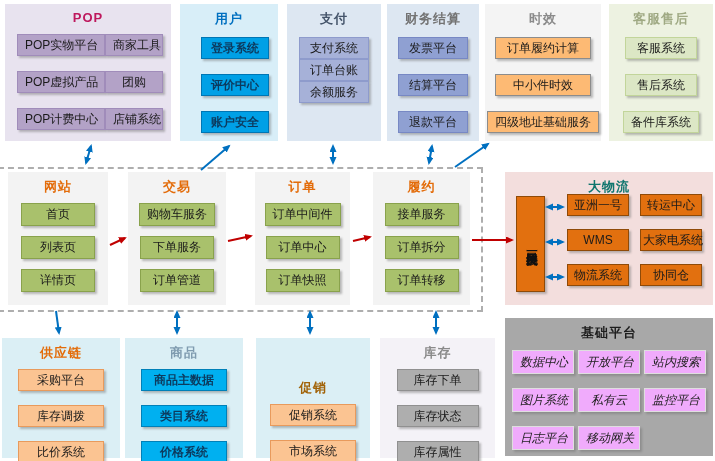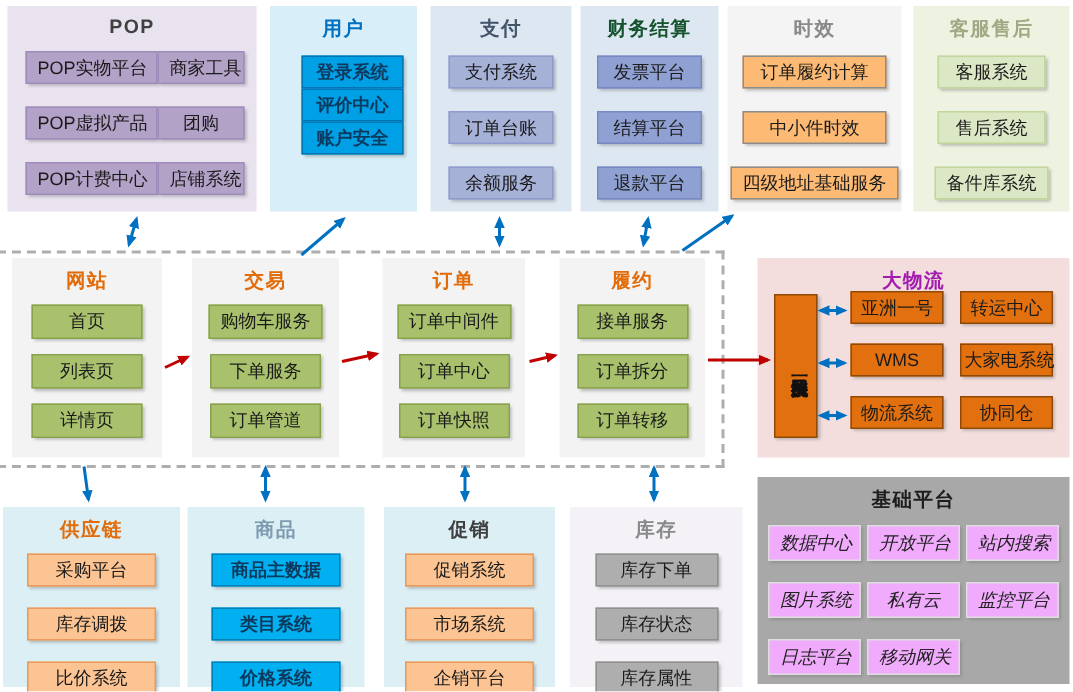--- a/index.html
+++ b/index.html
@@ -16,35 +16,35 @@
     box-sizing:border-box; height:22px; line-height:20px; text-align:center;
     font-size:12px; padding:0 7px; border:1px solid transparent;
     box-shadow:1.5px 1.5px 2px rgba(110,110,110,.45); color:#1a1a1a; white-space:nowrap;
   }
   .grid2 { display:grid; grid-template-columns:88px 58px; justify-content:space-between;
            padding:0 12px; row-gap:15px; margin-top:9px; }
   .grid2 .box { width:100%; }
 
   
   .p-pop  { left:5px;  top:4px; width:166px; height:137px; background:#e8e3ef; }
-  .p-pop  .ptitle { color:#404040; }
+  .p-pop  .ptitle { color:#be185d; }
   .p-pop  .box { background:#b3a2c7; border-color:#a08cba; }
 
   .p-user { left:180px; top:4px; width:98px; height:137px; background:#d8eef8; }
   .p-user .ptitle { color:#0070c0; }
-  .p-user .boxes { margin-top:9px; gap:0;padding-left:12px; }
+  .p-user .boxes { margin-top:9px; gap:15px;padding-left:12px; }
   .p-user .box { min-width:68px; background:#00a0e6; border-color:#0076b4; color:#0c3a5e; font-weight:bold; }
 
   .p-pay  { left:287px; top:4px; width:94px; height:137px; background:#dde7f2; }
   .p-pay  .ptitle { color:#44546a; }
-  .p-pay  .boxes { margin-top:9px; gap:15px; }
+  .p-pay  .boxes { margin-top:9px; }
   .p-pay  .box { min-width:70px; background:#a6b1d8; border-color:#8e9bcc; }
 
   .p-fin  { left:387px; top:4px; width:92px; height:137px; background:#dde7f2; }
-  .p-fin  .ptitle { color:#14532d; }
+  .p-fin  .ptitle { color:#737373; }
   .p-fin  .boxes { margin-top:9px; gap:15px; }
   .p-fin  .box { min-width:70px; background:#8fa0d2; border-color:#7788c4; }
 
   .p-sla  { left:485px; top:4px; width:116px; height:137px; background:#f4f4f4; }
   .p-sla  .ptitle { color:#8a8a8a; }
   .p-sla  .boxes { margin-top:9px; gap:15px; }
   .p-sla  .box { min-width:96px; background:#fdba74; border-color:#8c8c8c; }
 
   .p-svc  { left:609px; top:4px; width:104px; height:137px; background:#edf2e1; }
   .p-svc  .ptitle { color:#9fa983; }
@@ -59,21 +59,21 @@
   .mid .ptitle { color:#e36c0a; }
   .mid .boxes { margin-top:7px; gap:10px; }
   .mid .box { height:23px; line-height:21px; min-width:74px; background:#a9c16c; border-color:#89a24c; }
   .p-web   { left:8px;   width:100px; }
   .p-trade { left:128px; width:98px;  }
   .p-order { left:255px; width:95px;  }
   .p-ful   { left:373px; width:97px;  }
 
   
   .p-log { left:505px; top:172px; width:208px; height:133px; background:#f3dedd; }
-  .p-log .ptitle { color:#a21caf; }
+  .p-log .ptitle { color:#0f766e; }
   .gateway {
     position:absolute; left:11px; top:24px; width:27px; height:94px;
     background:#e2700f; border:1px solid #8f4a08; box-shadow:1.5px 1.5px 2px rgba(110,110,110,.45);
     writing-mode:vertical-rl; text-orientation:upright;
     font-size:11.5px; font-weight:bold; text-align:center; line-height:25px; color:#111;
   }
   .loggrid { position:absolute; left:62px; top:22px; width:140px;
              display:grid; grid-template-columns:62px 62px; column-gap:11px; row-gap:13px; }
   .p-log .box { width:100%; background:#e2700f; border-color:#8f4a08; padding:0 2px; }
 
@@ -81,21 +81,21 @@
   .bot { top:338px; height:120px; }
   .bot .boxes { margin-top:7px; gap:14px; }
   .blue-bg { background:#dbeff5; }
   .p-sup  { left:2px;   width:118px; }
   .p-sup  .ptitle { color:#e36c0a; }
   .p-sup  .box, .p-promo .box { min-width:86px; background:#fbc492; border-color:#e89a5c; }
   .p-prod { left:125px; width:118px; }
   .p-prod .ptitle { color:#7f9baf; }
   .p-prod .box { min-width:86px; background:#00b0f0; border-color:#0080b8; color:#0c3a5e; font-weight:bold; }
   .p-promo { left:256px; width:114px; }
-  .p-promo .ptitle { color:#404040; }
+  .p-promo .ptitle { color:#a16207;margin-top:35px; }
   .p-inv  { left:380px; width:115px; background:#f4f2f7; }
   .p-inv  .ptitle { color:#8a8a8a; }
   .p-inv  .box { min-width:82px; background:#aeaeae; border-color:#909090; }
 
   .p-base { left:505px; top:318px; width:208px; height:138px; background:#a8a8a8; }
   .p-base .ptitle { color:#1d1d1d; }
   .basegrid { display:grid; grid-template-columns:62px 62px 62px; justify-content:space-between;
               padding:0 7px; row-gap:14px; margin-top:8px; }
   .p-base .box { width:100%; height:24px; line-height:22px; background:#f0abfc; border-color:#dedede; color:#222;font-style:italic; }
 

